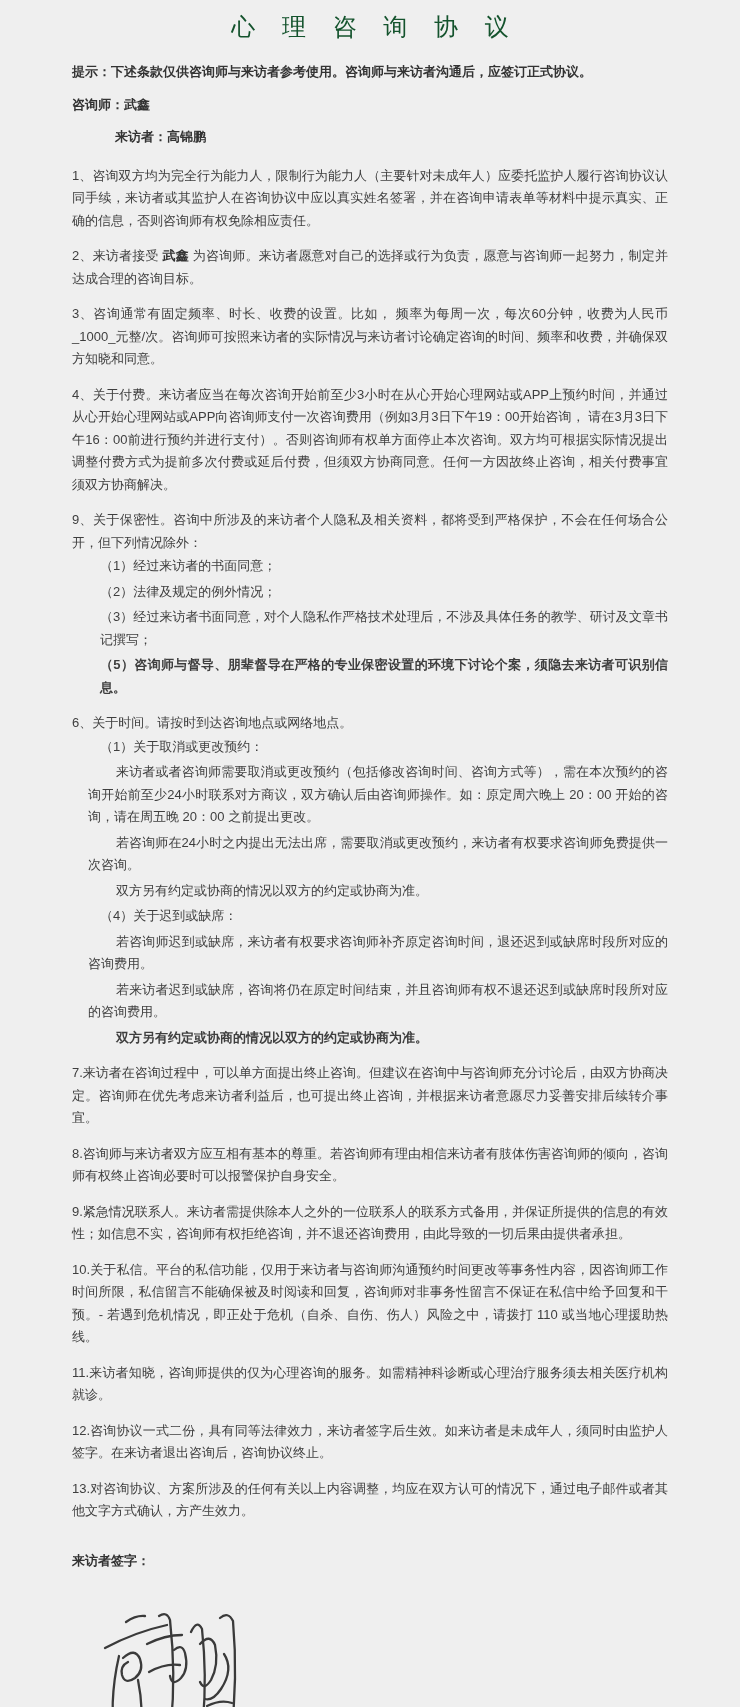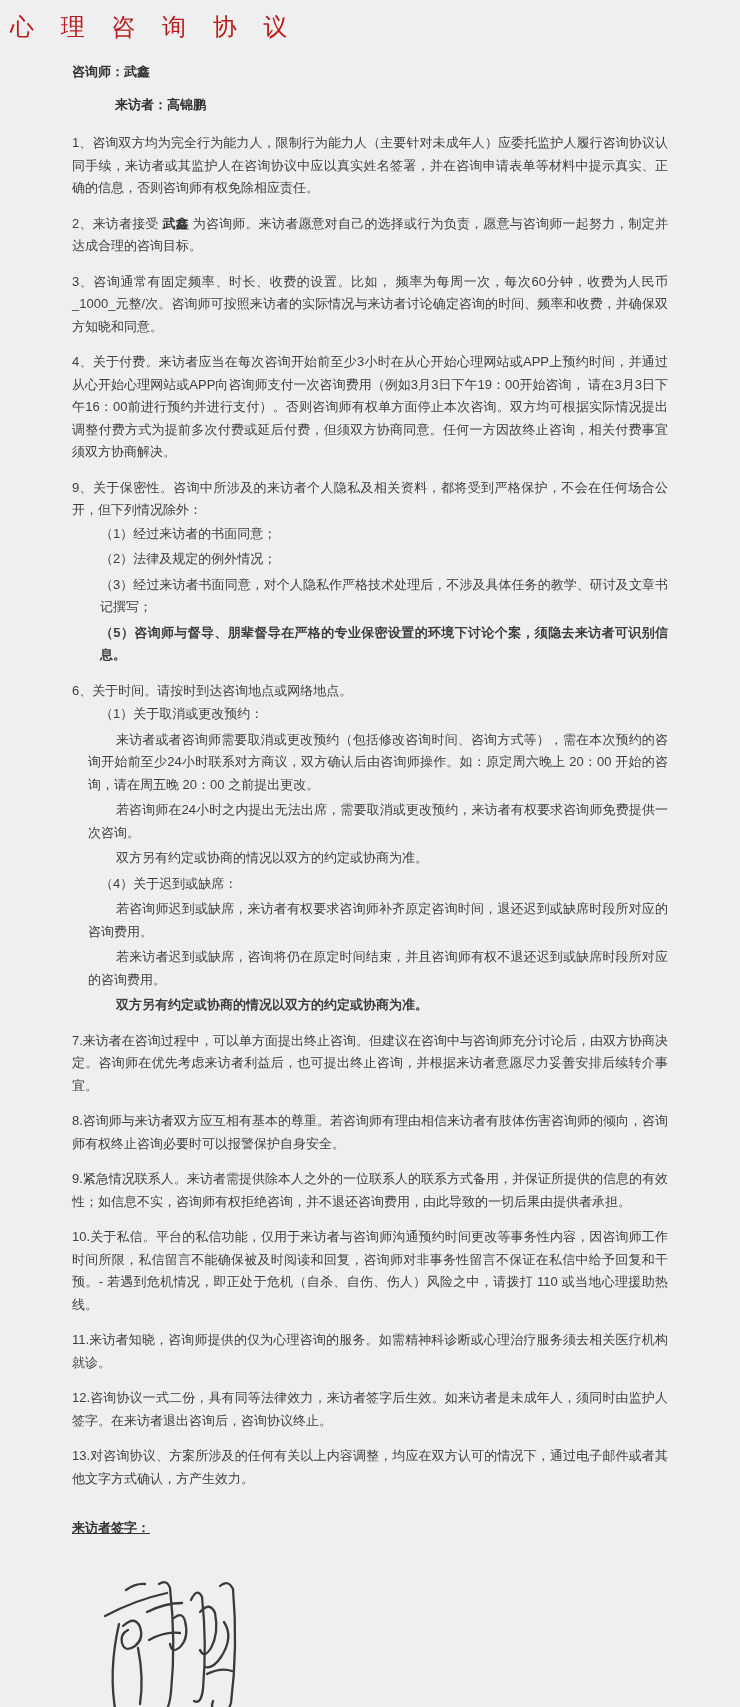--- a/index.html
+++ b/index.html
@@ -12,27 +12,27 @@
     color:#3e3e3e;
   }
   .page{
     width:740px;
     min-height:1707px;
     box-sizing:border-box;
     padding:12px 0 28px 0;
   }
   .title{
     margin:0 0 19px 0;
-    text-align:left;
+    text-align:center;
     font-size:24px;
     line-height:30px;
     font-weight:400;
     letter-spacing:10px;
     text-indent:10px;
-    color:#b91c1c;
+    color:#14532d;
   }
   .content{
     width:596px;
     margin:0 auto;
     text-align:justify;
   }
   .hline{
     font-weight:700;
     color:#333;
     margin:0 0 10px 0;
@@ -41,21 +41,20 @@
   .body-blocks p{margin:0 0 13px 0;}
   .body-blocks p.sub{margin:0 0 3px 0;padding-left:28px;}
   .body-blocks p.ind{margin:0 0 3px 16px;text-indent:28px;}
   .body-blocks p.tight{margin-bottom:1px;}
   .body-blocks p.gap{margin-bottom:13px;font-weight:bold;}
   .b{font-weight:700;color:#333;}
   .sig-label{
     font-weight:700;
     color:#333;
     margin:27px 0 0 0;
-    text-decoration:underline;
   }
   .sig-wrap{
     margin:36px 0 0 30px;
     width:150px;
     height:152px;
   }
   .sig-wrap svg{display:block;width:150px;height:152px;}
   .sig-stroke{
     fill:none;
     stroke:#3a3a3a;
@@ -66,20 +65,21 @@
 </style>
 </head>
 <body>
 
 <div class="page">
 
   <h1 class="title">心 理 咨 询 协 议</h1>
 
   <div class="content">
 
+    <p class="hline">提示：下述条款仅供咨询师与来访者参考使用。咨询师与来访者沟通后，应签订正式协议。</p>
     <p class="hline">咨询师：武鑫</p>
     <p class="hline last">来访者：高锦鹏</p>
 
     <main class="body-blocks" id="agreement-body">
         <p class="para">1、咨询双方均为完全行为能力人，限制行为能力人（主要针对未成年人）应委托监护人履行咨询协议认同手续，来访者或其监护人在咨询协议中应以真实姓名签署，并在咨询申请表单等材料中提示真实、正确的信息，否则咨询师有权免除相应责任。</p>
         <p class="para"><span>2、来访者接受 </span><span class="b">武鑫</span><span> 为咨询师。来访者愿意对自己的选择或行为负责，愿意与咨询师一起努力，制定并达成合理的咨询目标。</span></p>
         <p class="para">3、咨询通常有固定频率、时长、收费的设置。比如， 频率为每周一次，每次60分钟，收费为人民币_1000_元整/次。咨询师可按照来访者的实际情况与来访者讨论确定咨询的时间、频率和收费，并确保双方知晓和同意。</p>
         <p class="para">4、关于付费。来访者应当在每次咨询开始前至少3小时在从心开始心理网站或APP上预约时间，并通过从心开始心理网站或APP向咨询师支付一次咨询费用（例如3月3日下午19：00开始咨询， 请在3月3日下午16：00前进行预约并进行支付）。否则咨询师有权单方面停止本次咨询。双方均可根据实际情况提出调整付费方式为提前多次付费或延后付费，但须双方协商同意。任何一方因故终止咨询，相关付费事宜须双方协商解决。</p>
         <p class="para tight">9、关于保密性。咨询中所涉及的来访者个人隐私及相关资料，都将受到严格保护，不会在任何场合公开，但下列情况除外：</p>
         <p class="sub">（1）经过来访者的书面同意；</p>

